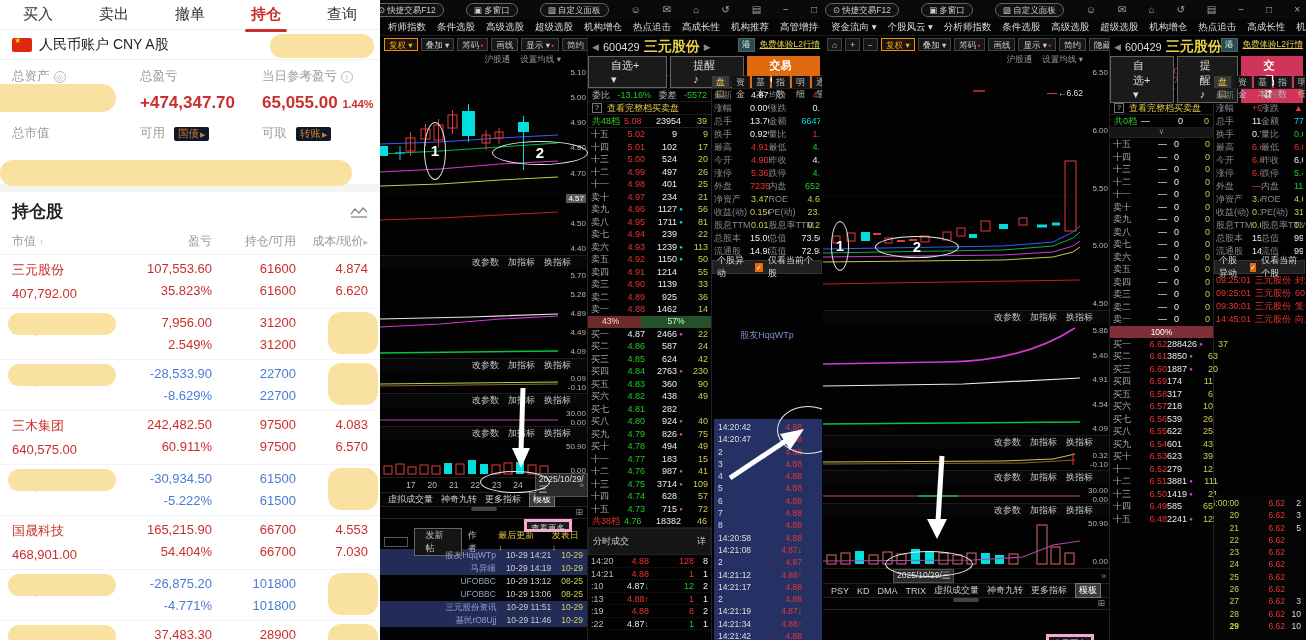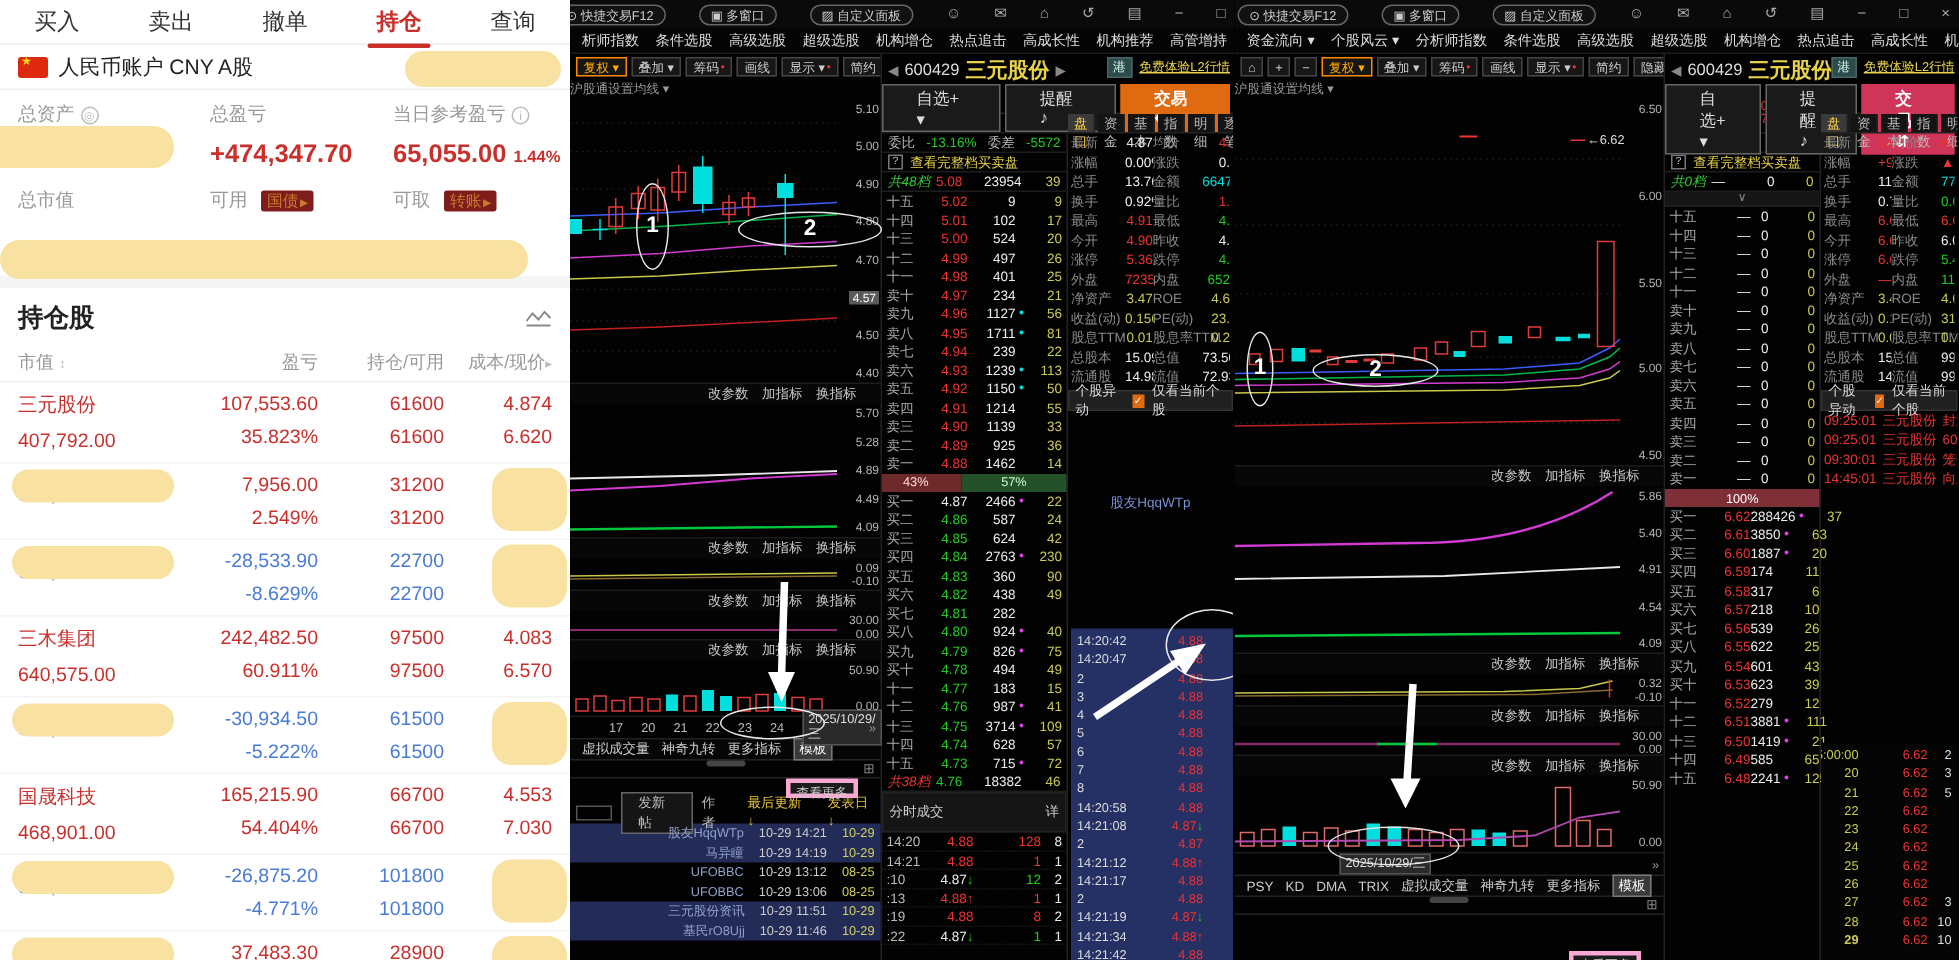--- a/index.html
+++ b/index.html
@@ -16,21 +16,21 @@
   .flag{width:20px;height:14px;background:#de2910;border-radius:2px;position:relative;flex:0 0 auto;}
   .flag::after{content:"★";position:absolute;left:2px;top:-2px;color:#ffde00;font-size:8px;}
   .la-stats{position:relative;padding:8px 12px 0 12px;}
   .la-stat-row{display:flex;}
   .la-stat{flex:1;}
   .la-label{font-size:12.5px;color:#999;display:flex;align-items:center;gap:4px;}
   .la-value{font-size:17px;font-weight:bold;color:#c9302c;margin-top:8px;white-space:nowrap;}
   .la-value .pct{font-size:11px;}
   .eye,.info{display:inline-block;width:12px;height:12px;border:1px solid #bbb;border-radius:50%;font-size:8px;line-height:11px;text-align:center;color:#bbb;}
   .blob{position:absolute;background:#f9e1a2;border-radius:13px;}
-  .badge{display:inline-block;background:#7f1d1d;color:#c97b2d;font-size:10.5px;padding:0 4px;border-radius:2px;margin-left:5px;}
+  .badge{display:inline-block;background:#0f172a;color:#c97b2d;font-size:10.5px;padding:0 4px;border-radius:2px;margin-left:5px;}
   .badge::after{content:"▶";font-size:7px;margin-left:1px;}
   .la-gap{height:8px;background:#f5f5f5;margin-top:10px;}
   .la-holdings-hd{display:flex;justify-content:space-between;align-items:center;padding:8px 12px 6px 12px;}
   .la-holdings-title{font-size:17px;font-weight:bold;color:#222;}
   .la-cols{display:grid;grid-template-columns:104px 96px 84px 72px;padding:4px 12px;font-size:12px;color:#999;border-bottom:1px solid #f2f2f2;}
   .la-cols span{text-align:right;}
   .la-cols span:first-child{text-align:left;}
   .hrow{display:grid;grid-template-columns:104px 96px 84px 72px;padding:6px 12px 7px 12px;border-bottom:1px solid #f4f4f4;position:relative;font-size:13px;}
   .hrow .cell{display:flex;flex-direction:column;gap:7px;text-align:right;white-space:nowrap;}
   .hrow .cell:first-child{text-align:left;}
@@ -47,21 +47,21 @@
   .winbar{height:19px;display:flex;justify-content:flex-end;align-items:center;gap:22px;padding:0 6px;background:#0a0a0a;font-size:8.5px;color:#bbb;overflow:hidden;white-space:nowrap;}
   .pill{border:1px solid #666;border-radius:9px;padding:0 7px;height:14px;line-height:13px;color:#ccc;background:#111;}
   .wicon{color:#aaa;font-size:10px;}
   .menurow{height:17px;display:flex;align-items:center;gap:11px;padding:0 8px;font-size:9.5px;color:#ddd;white-space:nowrap;overflow:hidden;background:#050505;border-bottom:1px solid #1a1a1a;}
   .menurow .mi{flex:0 0 auto;}
   .toolrow{height:17px;display:flex;align-items:center;gap:3px;padding:0 4px;font-size:8.5px;color:#ccc;white-space:nowrap;overflow:hidden;}
   .tbtn{border:1px solid #444;background:#161616;padding:0 4px;height:13px;line-height:12px;}
   .tbtn.accent{border-color:#f80;color:#fa0;}
   .tbtn.dot::after{content:"●";color:#e33;font-size:5px;vertical-align:top;margin-left:1px;}
   .chart-col{position:relative;float:left;height:621px;border-right:1px solid #222;}
-  .chart-hd{height:13px;display:flex;justify-content:flex-start;align-items:center;font-size:8.5px;color:#999;padding-right:26px;}
+  .chart-hd{height:13px;display:flex;justify-content:flex-end;gap:10px;align-items:center;font-size:8.5px;color:#999;padding-right:26px;padding-left:31px;}
   .pane{position:relative;border-bottom:1px solid #1c1c1c;}
   .pane svg{position:absolute;left:0;top:0;}
   .scale{position:absolute;right:1px;top:2px;bottom:2px;display:flex;flex-direction:column;justify-content:space-between;align-items:flex-end;font-size:8px;color:#b5b5b5;z-index:3;}
   .tick{line-height:9px;}
   .tick.hl{background:#5a5a5a;color:#fff;padding:0 2px;}
   .paramrow{display:flex;justify-content:flex-end;align-items:center;gap:9px;font-size:9px;color:#c8c8c8;height:13px;padding-right:16px;background:#070707;}
   .xaxisrow{display:flex;align-items:center;gap:12px;font-size:8.5px;color:#bbb;height:14px;padding-left:26px;position:relative;}
   .datebox{border:1px solid #555;background:#2a2a2a;padding:0 3px;color:#ddd;}
   .nextchv{position:absolute;right:3px;color:#999;}
   .indtabs{display:flex;align-items:center;gap:8px;font-size:9px;color:#ccc;height:15px;padding-left:8px;border-top:1px solid #222;border-bottom:1px solid #222;background:#060606;}
@@ -95,21 +95,21 @@
   .qbtn{border:1px solid #666;background:#1a1a1a;color:#ddd;font-size:11px;padding:1px 22px;}
   .qbtn.trade-o{background:#e06a10;border-color:#e06a10;color:#fff;font-weight:bold;}
   .qbtn.trade-r{background:#cf3558;border-color:#cf3558;color:#fff;font-weight:bold;}
   .q-cols{display:flex;height:100%;}
   .q-book{display:flex;flex-direction:column;border-right:1px solid #222;}
   .q-stats{flex:1;overflow:hidden;display:flex;flex-direction:column;position:relative;}
   .q-inforow{display:flex;justify-content:space-between;padding:0 4px;height:13px;line-height:13px;border-bottom:1px solid #1c1c1c;color:#bbb;}
   .fullbook{display:flex;gap:5px;align-items:center;height:13px;padding:0 4px;border-bottom:1px solid #1c1c1c;color:#e8d24a;}
   .qmark{border:1px solid #777;color:#ccc;font-size:7px;padding:0 2px;line-height:8px;}
   .totrow{display:flex;height:13px;line-height:13px;padding:0 4px;gap:4px;border-bottom:1px solid #1c1c1c;}
-  .totrow .lab{color:#3c3;font-style:italic;}
+  .totrow .lab{color:#3c3;}
   .totrow .lab.r{color:#e33;}
   .totrow .p{color:#e33;}
   .totrow .v{color:#eee;flex:1;text-align:right;}
   .totrow .n{color:#cc5;width:22px;text-align:right;}
   .brow{display:grid;grid-template-columns:24px 30px 1fr 8px 23px;height:12.5px;line-height:12.5px;padding:0 3px;}
   .brow .l{color:#aaa;}
   .brow .p{text-align:right;}
   .brow .v{text-align:right;color:#eee;}
   .brow .d{text-align:center;font-size:6px;line-height:12px;}
   .brow .n{text-align:right;color:#cc5;}

